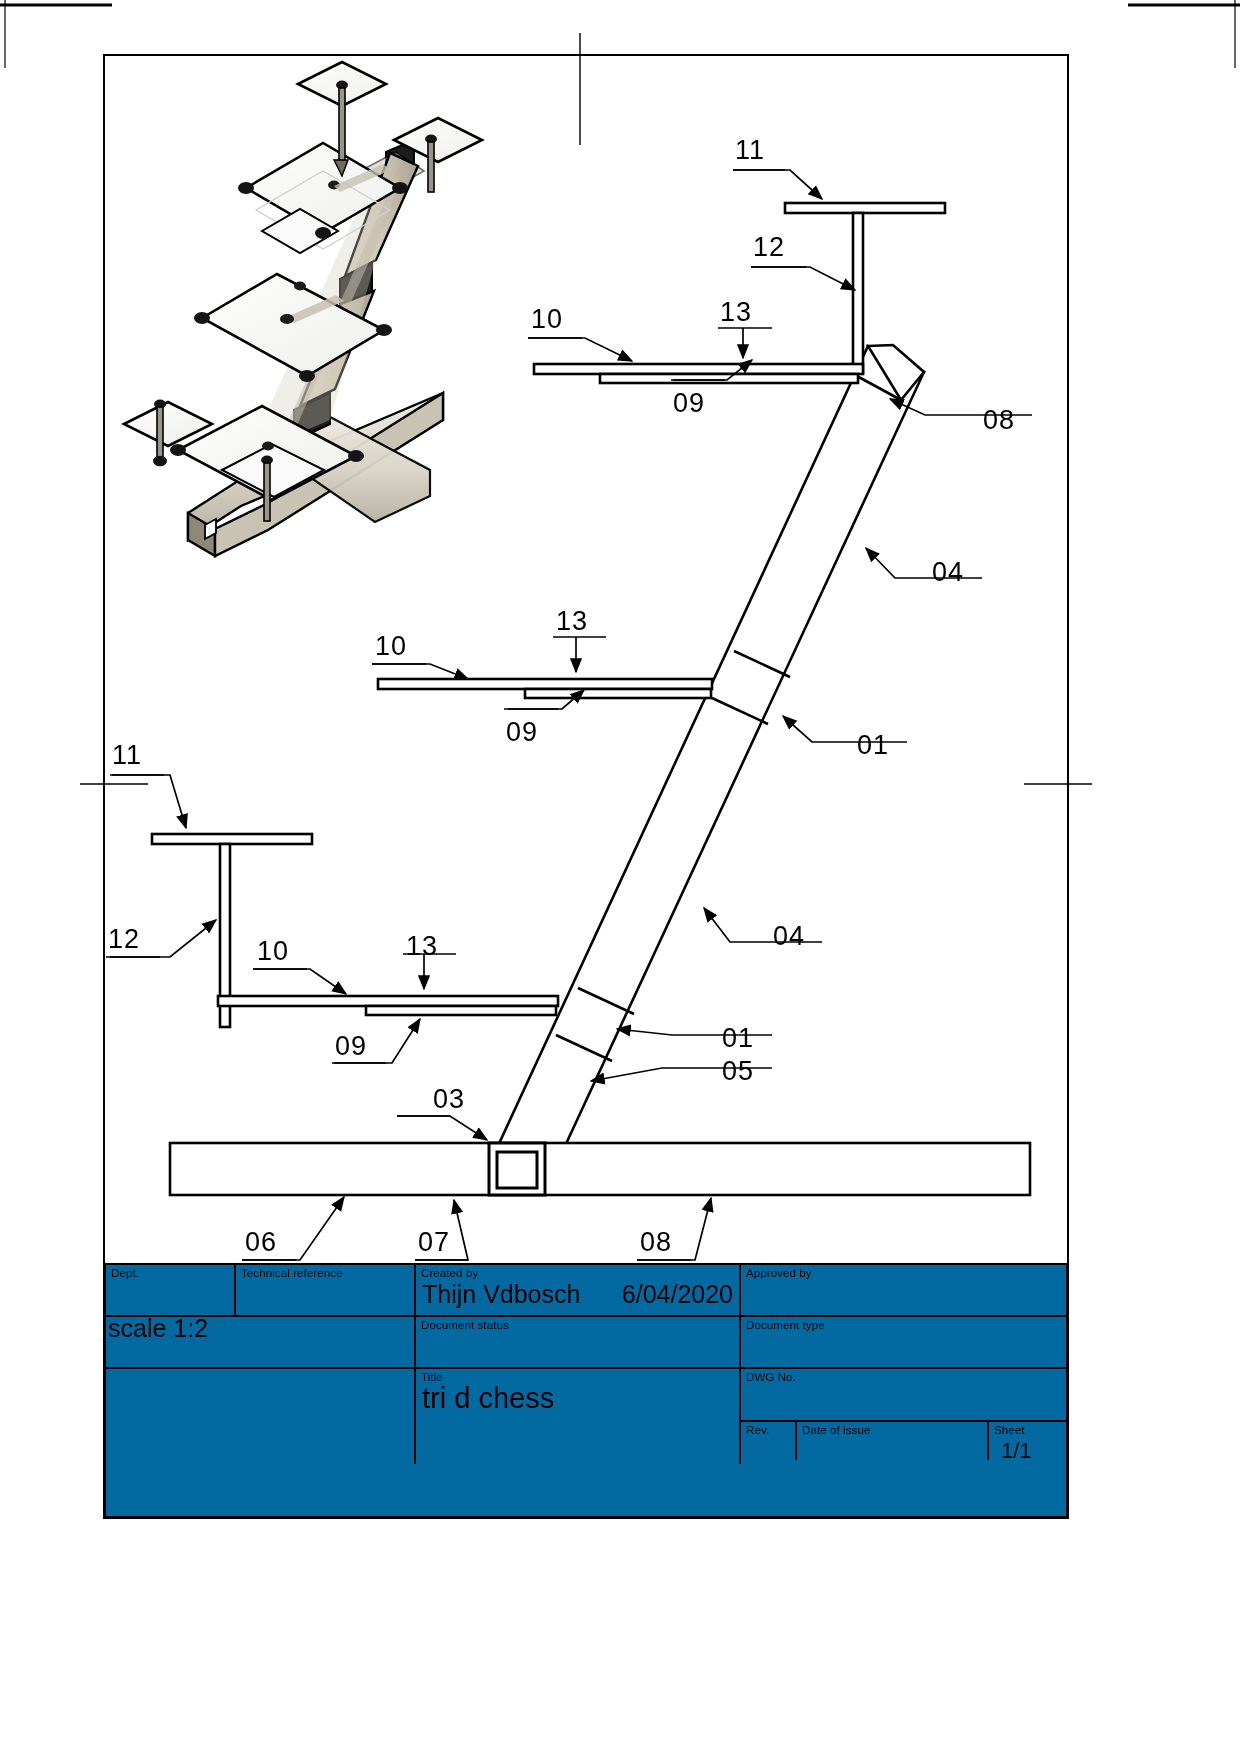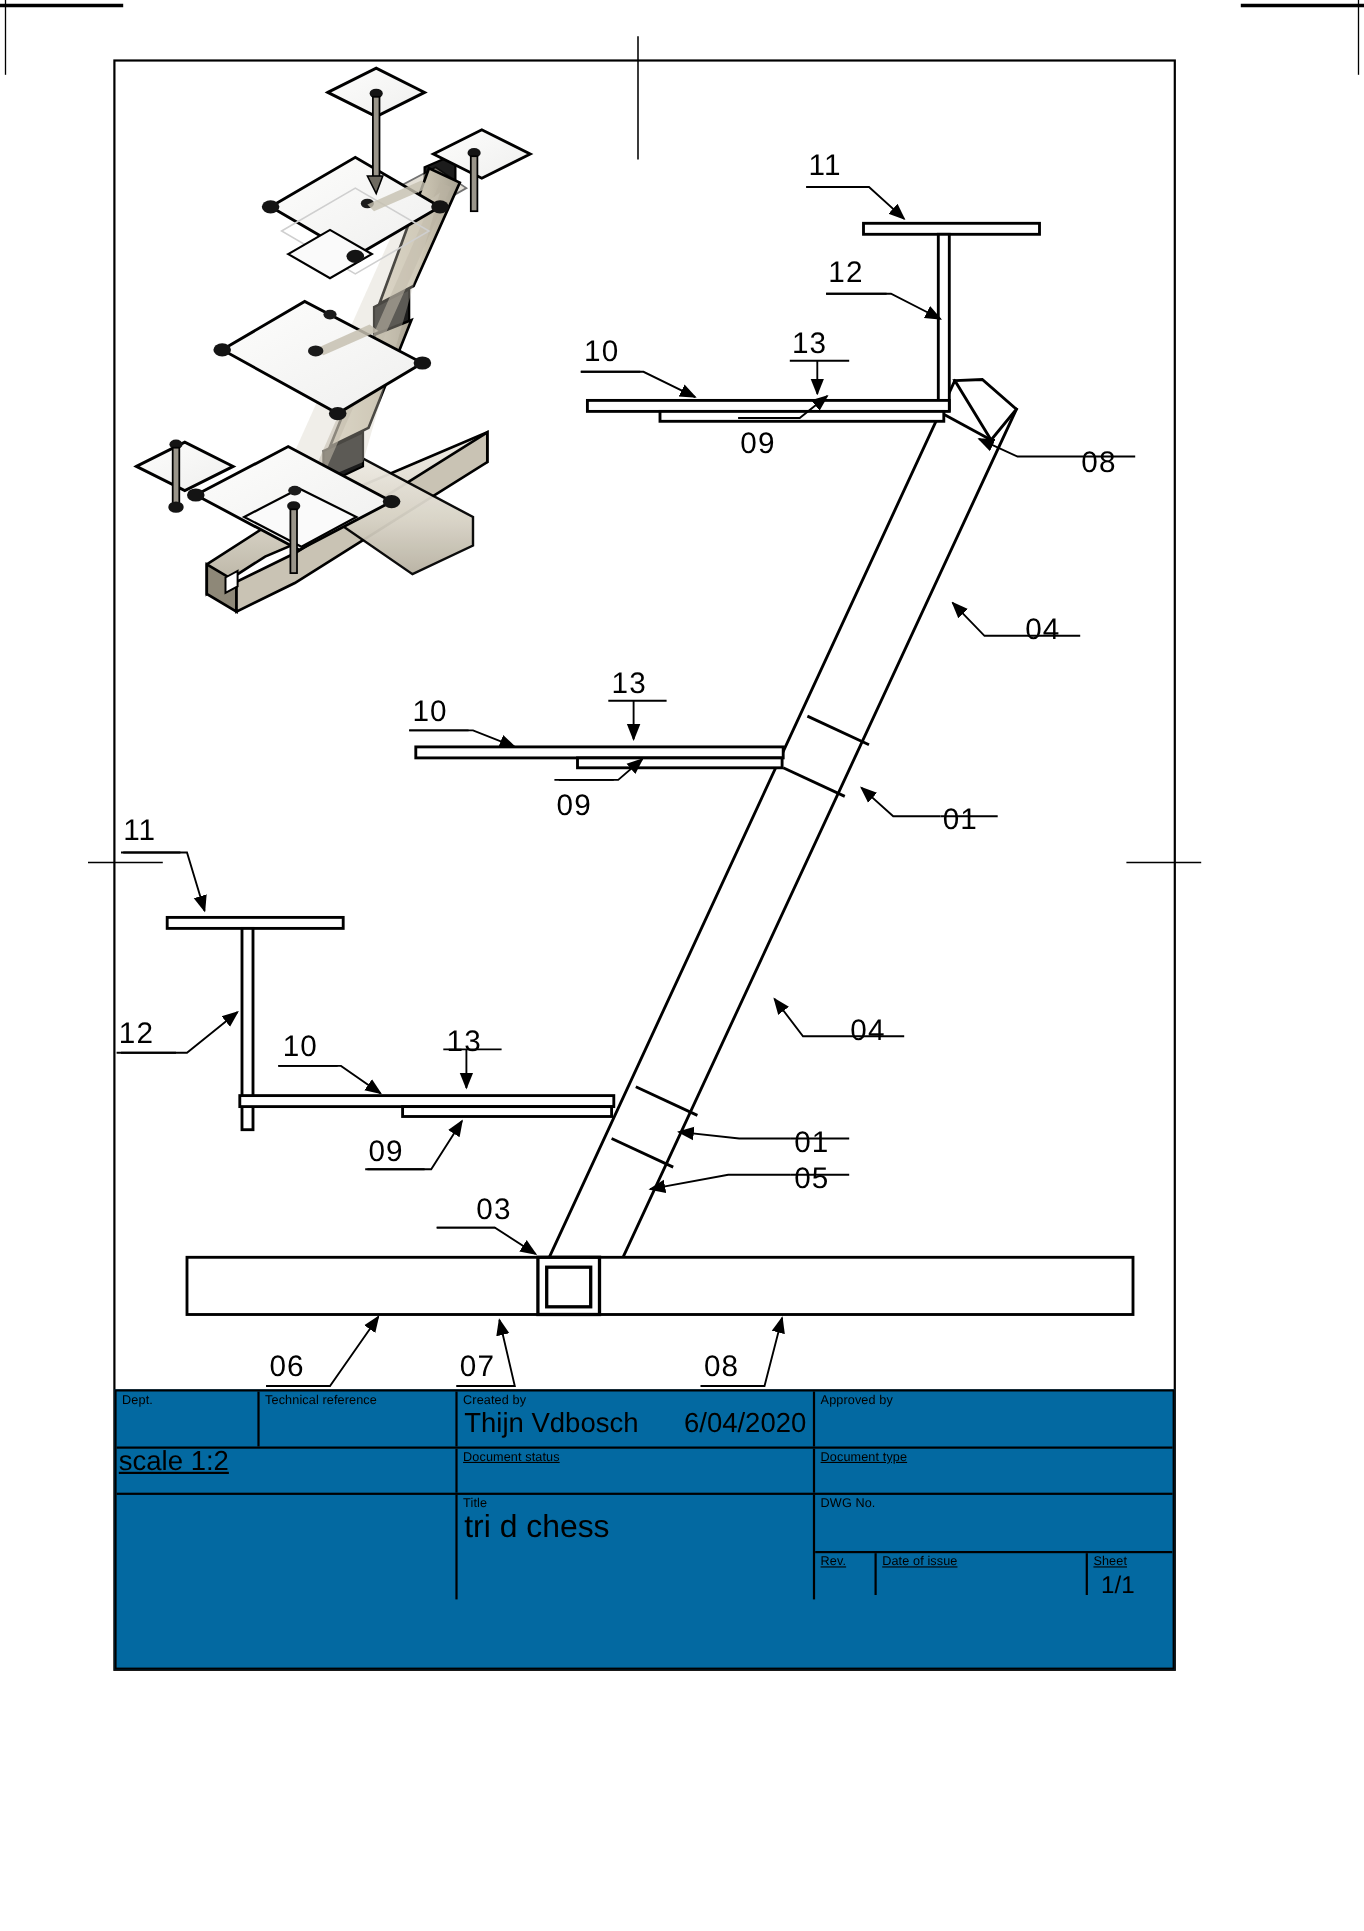--- a/index.html
+++ b/index.html
@@ -333,21 +333,21 @@
           <span>Thijn Vdbosch</span>
           <span>6/04/2020</span>
         </div>
       </div>
       <div class="tb-cell" style="flex:1;">
         <div class="tb-lbl">Approved by</div>
         <div class="tb-val small"></div>
       </div>
     </div>
 
-    <div class="tb-row hline" style="height:42px;text-decoration:underline;">
+    <div class="tb-row hline" style="height:52px;">
       <div class="tb-cell" style="width:310px;border-right:2px solid #000;">
         <div class="tb-val scale">scale 1:2</div>
       </div>
       <div class="tb-cell" style="flex:1;">
         <div class="tb-lbl">Document status</div>
         <div class="tb-val small"></div>
       </div>
       <div class="tb-cell" style="width:325px;">
         <div class="tb-lbl">Document type</div>
         <div class="tb-val small"></div>
@@ -358,21 +358,21 @@
       <div class="tb-cell" style="width:310px;"></div>
       <div class="tb-cell" style="width:325px;">
         <div class="tb-lbl">Title</div>
         <div class="tb-val title">tri d chess</div>
       </div>
       <div class="tb-cell" style="flex:1;position:relative;padding:0;">
         <div style="height:53px;box-sizing:border-box;border-bottom:2px solid #000;">
           <div class="tb-lbl">DWG No.</div>
           <div class="tb-val small"></div>
         </div>
-        <div style="display:flex;height:38px;text-decoration:underline;">
+        <div style="display:flex;height:38px;">
           <div class="tb-cell" style="width:56px;">
             <div class="tb-lbl">Rev.</div>
           </div>
           <div class="tb-cell" style="width:192px;">
             <div class="tb-lbl">Date of issue</div>
           </div>
           <div class="tb-cell" style="flex:1;">
             <div class="tb-lbl">Sheet</div>
             <div class="tb-val sheet">1/1</div>
           </div>

